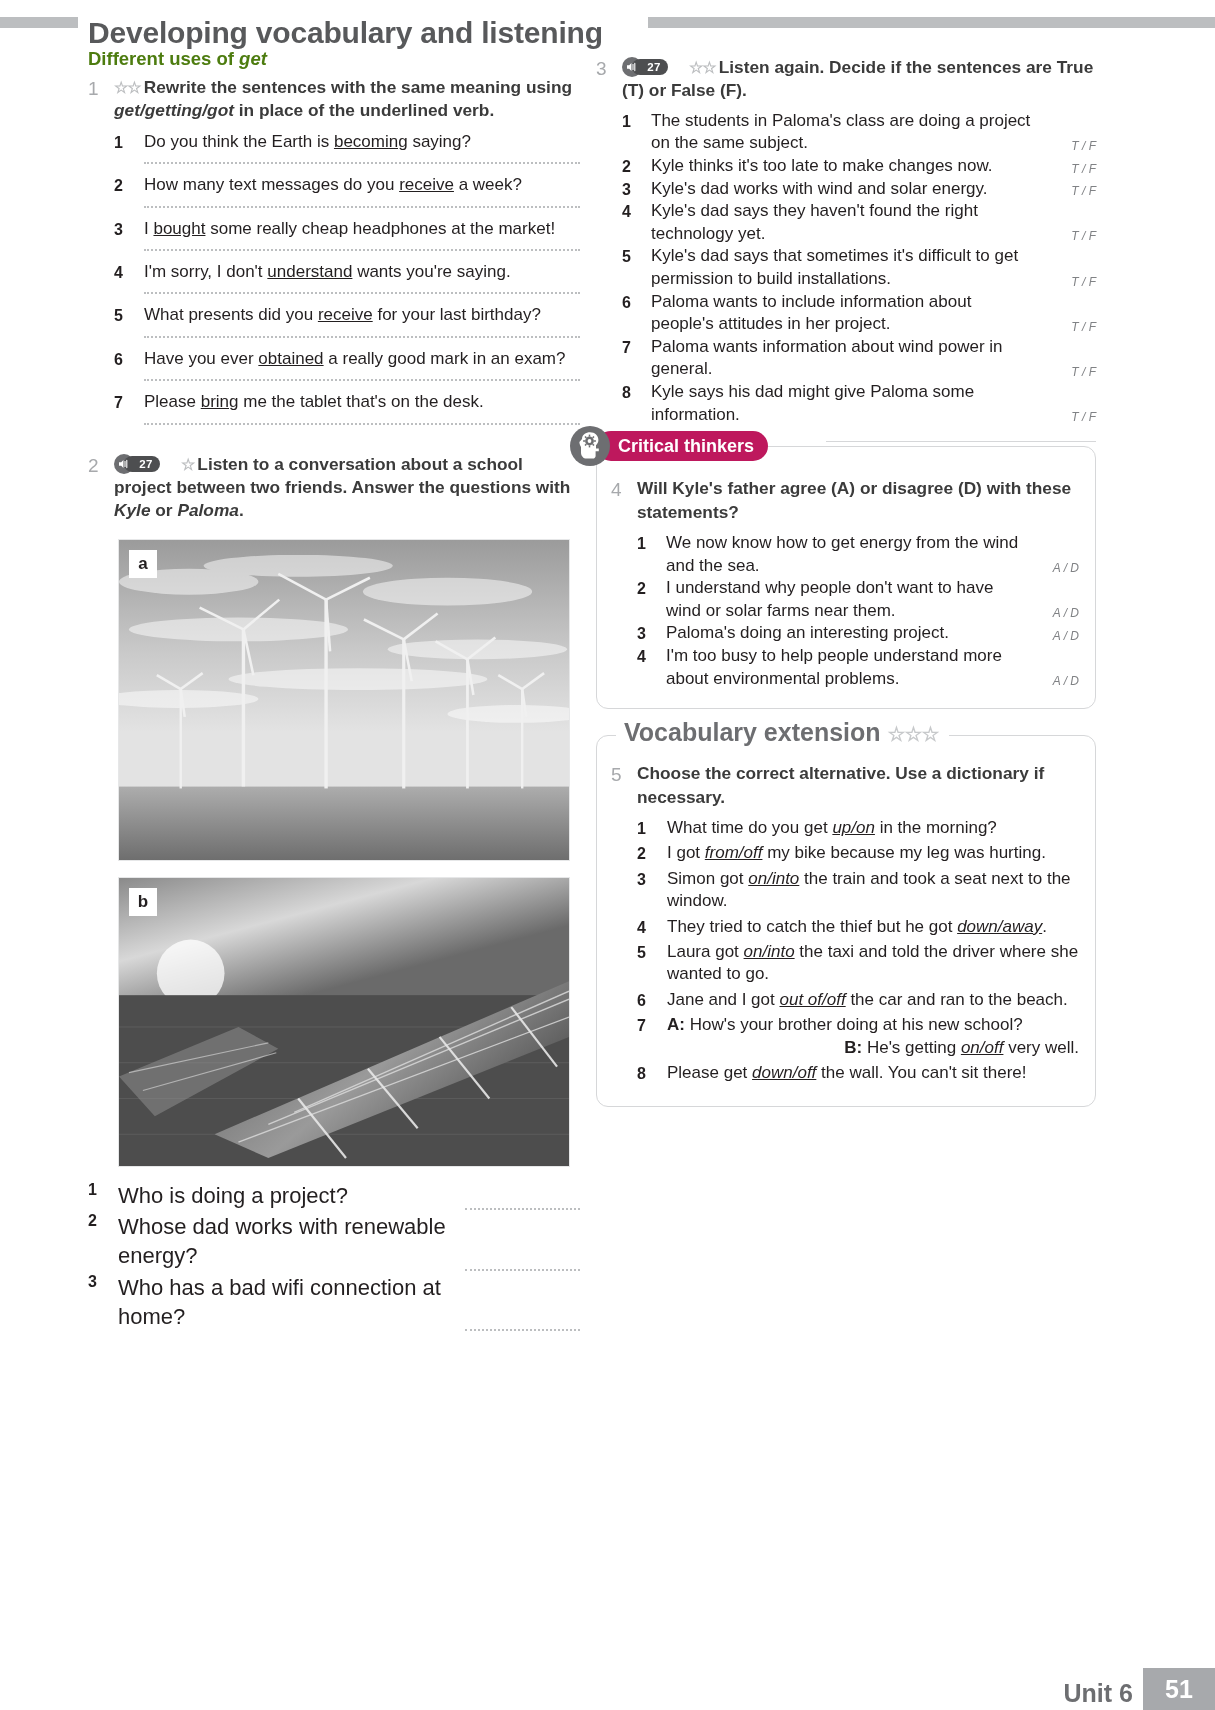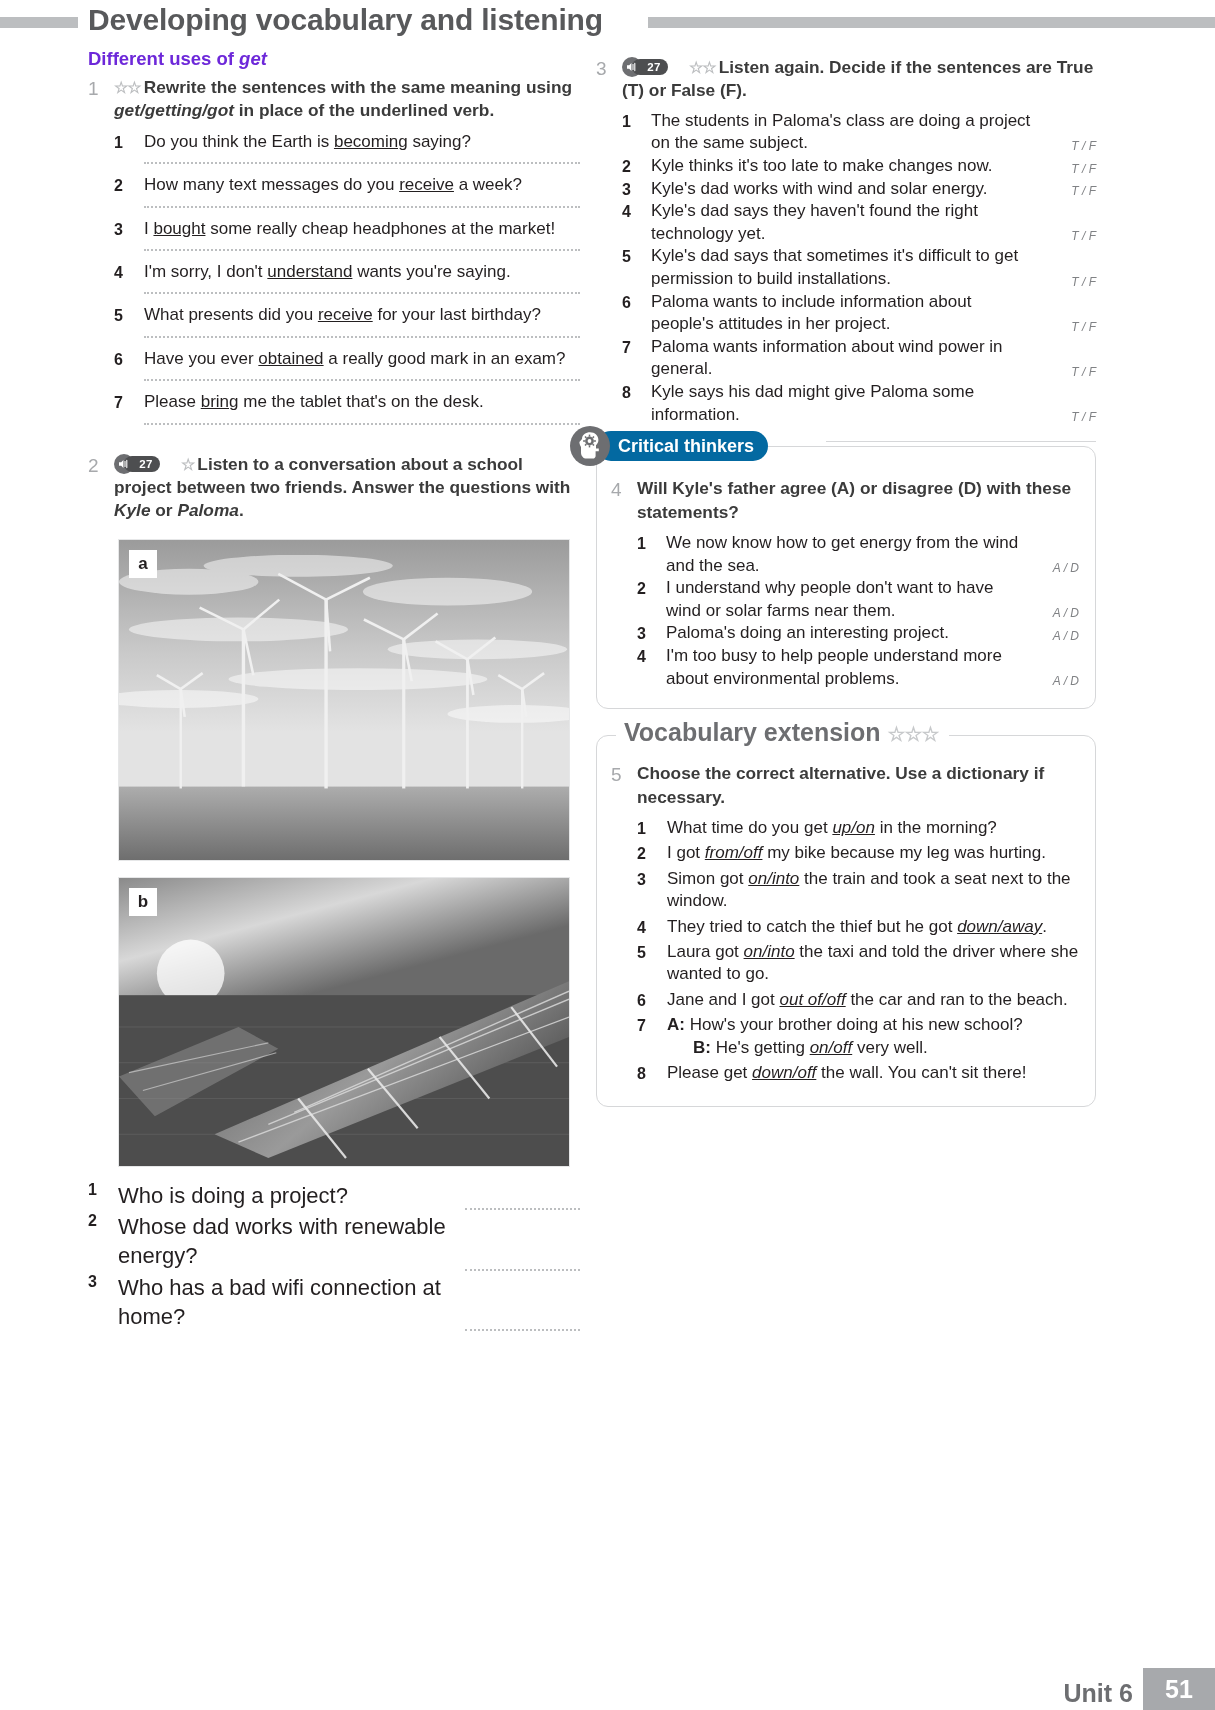--- a/index.html
+++ b/index.html
@@ -15,39 +15,39 @@
 
   
   .page-header{
     position:absolute; left:0; top:0; width:1215px; height:46px;
   }
   .hdr-rule-left{
     position:absolute; left:0; top:17px; width:78px; height:11px;
     background:#bcbec0;
   }
   .hdr-title{
-    position:absolute; left:88px; top:3px;
+    position:absolute; left:88px; top:16px;
     font-size:30px; font-weight:bold; color:#58595b;
     letter-spacing:-0.2px; white-space:nowrap;
   }
   .hdr-rule-right{
     position:absolute; left:648px; top:17px; right:0; height:11px;
     background:#bcbec0;
   }
 
   
   .col-left{
     position:absolute; left:88px; top:48px; width:492px;
   }
   .col-right{
     position:absolute; left:596px; top:56px; width:500px;
   }
 
   .subhead{
-    font-size:18.5px; font-weight:bold; color:#6d28d9;
+    font-size:18.5px; font-weight:bold; color:#4d7c0f;
     margin:0 0 6px 0;
   }
   .subhead i{ font-style:italic; }
 
   
   .ex{ display:flex; margin-bottom:2px; }
   .ex-num{
     width:26px; flex:0 0 26px;
     font-size:19px; color:#a7a9ac; font-weight:normal;
     line-height:1.32;
@@ -115,21 +115,21 @@
   .ct-badge{
     position:absolute; left:-26px; top:-20px; z-index:3;
     display:flex; align-items:center; height:40px;
   }
   .ct-circle{
     width:40px; height:40px; border-radius:50%; background:#6d6e71;
     position:relative; z-index:2; flex:0 0 40px;
   }
   .ct-pill{
     height:30px; margin-left:-14px; padding:0 14px 0 22px;
-    background:#0369a1; border-radius:15px;
+    background:#be185d; border-radius:15px;
     color:#ffffff; font-size:18px; font-weight:bold; line-height:30px;
     z-index:1; white-space:nowrap;
   }
   .ct-line{
     position:absolute; left:230px; top:-5px; right:0; height:1px;
     background:#d6d7d9;
   }
   .panel{
     border:1px solid #d6d7d9; border-radius:12px;
     padding:30px 16px 18px 14px;
@@ -548,21 +548,21 @@
 
         <div class="item" style="margin-bottom:3px;">
           <div class="n">6</div>
           <div class="t"><span>Jane and I got </span><u style="font-style:italic">out of/off</u><span> the car and ran to the beach.</span></div>
         </div>
 
         <div class="item" style="margin-bottom:3px;">
           <div class="n">7</div>
           <div class="t">
             <div><b>A:</b><span> How's your brother doing at his new school?</span></div>
-            <div style="margin-left:26px;"><b>B:</b><span> He's getting </span><u style="font-style:italic">on/off</u><span> very well.</span></div>
+            <div style="margin-left:26px;text-align:right;"><b>B:</b><span> He's getting </span><u style="font-style:italic">on/off</u><span> very well.</span></div>
           </div>
         </div>
 
         <div class="item" style="margin-bottom:3px;">
           <div class="n">8</div>
           <div class="t"><span>Please get </span><u style="font-style:italic">down/off</u><span> the wall. You can't sit there!</span></div>
         </div>
 
       </div>
     </div>

